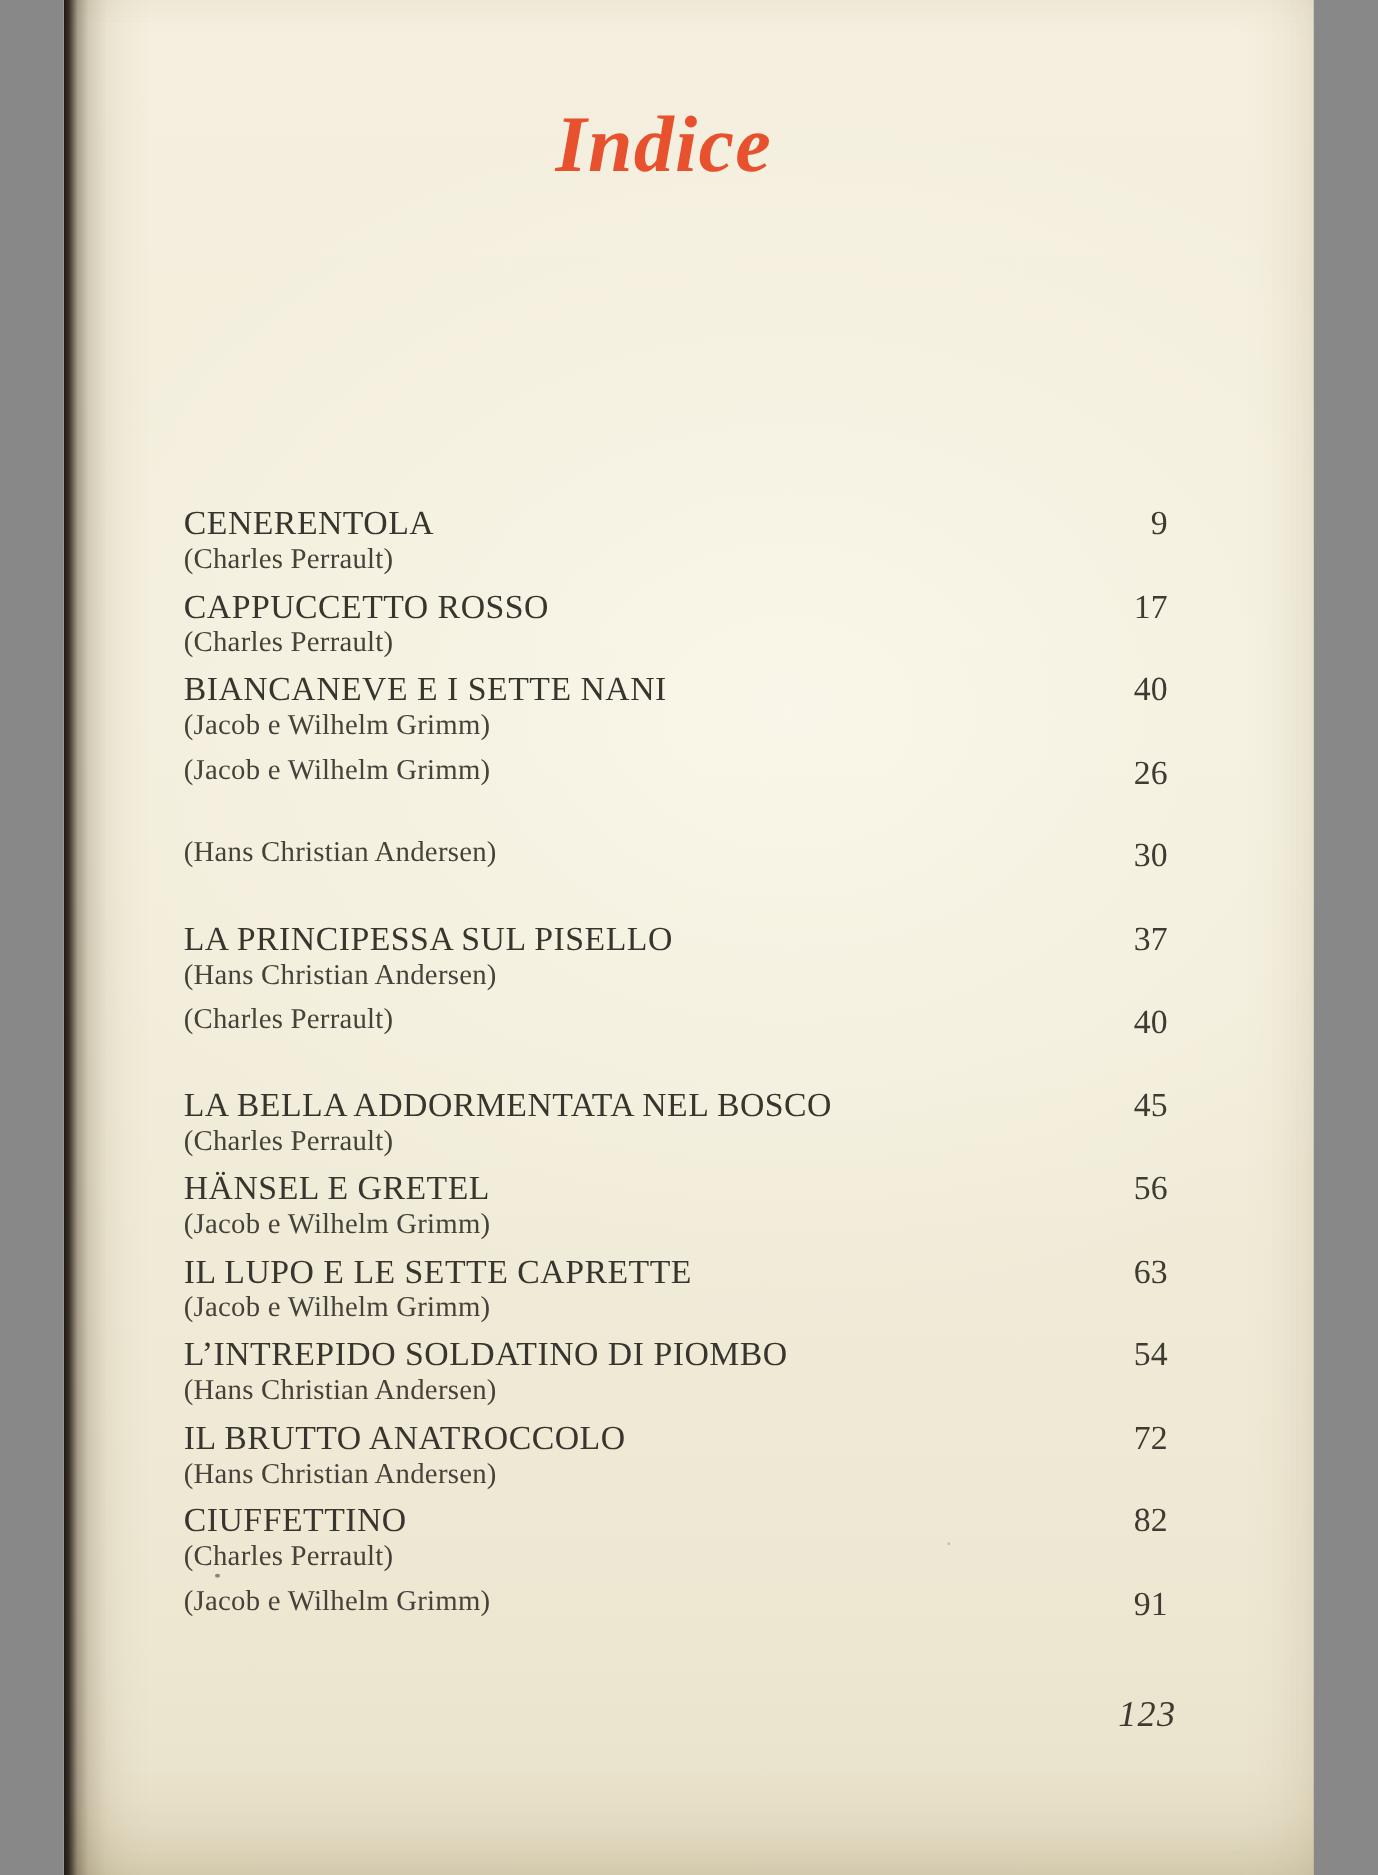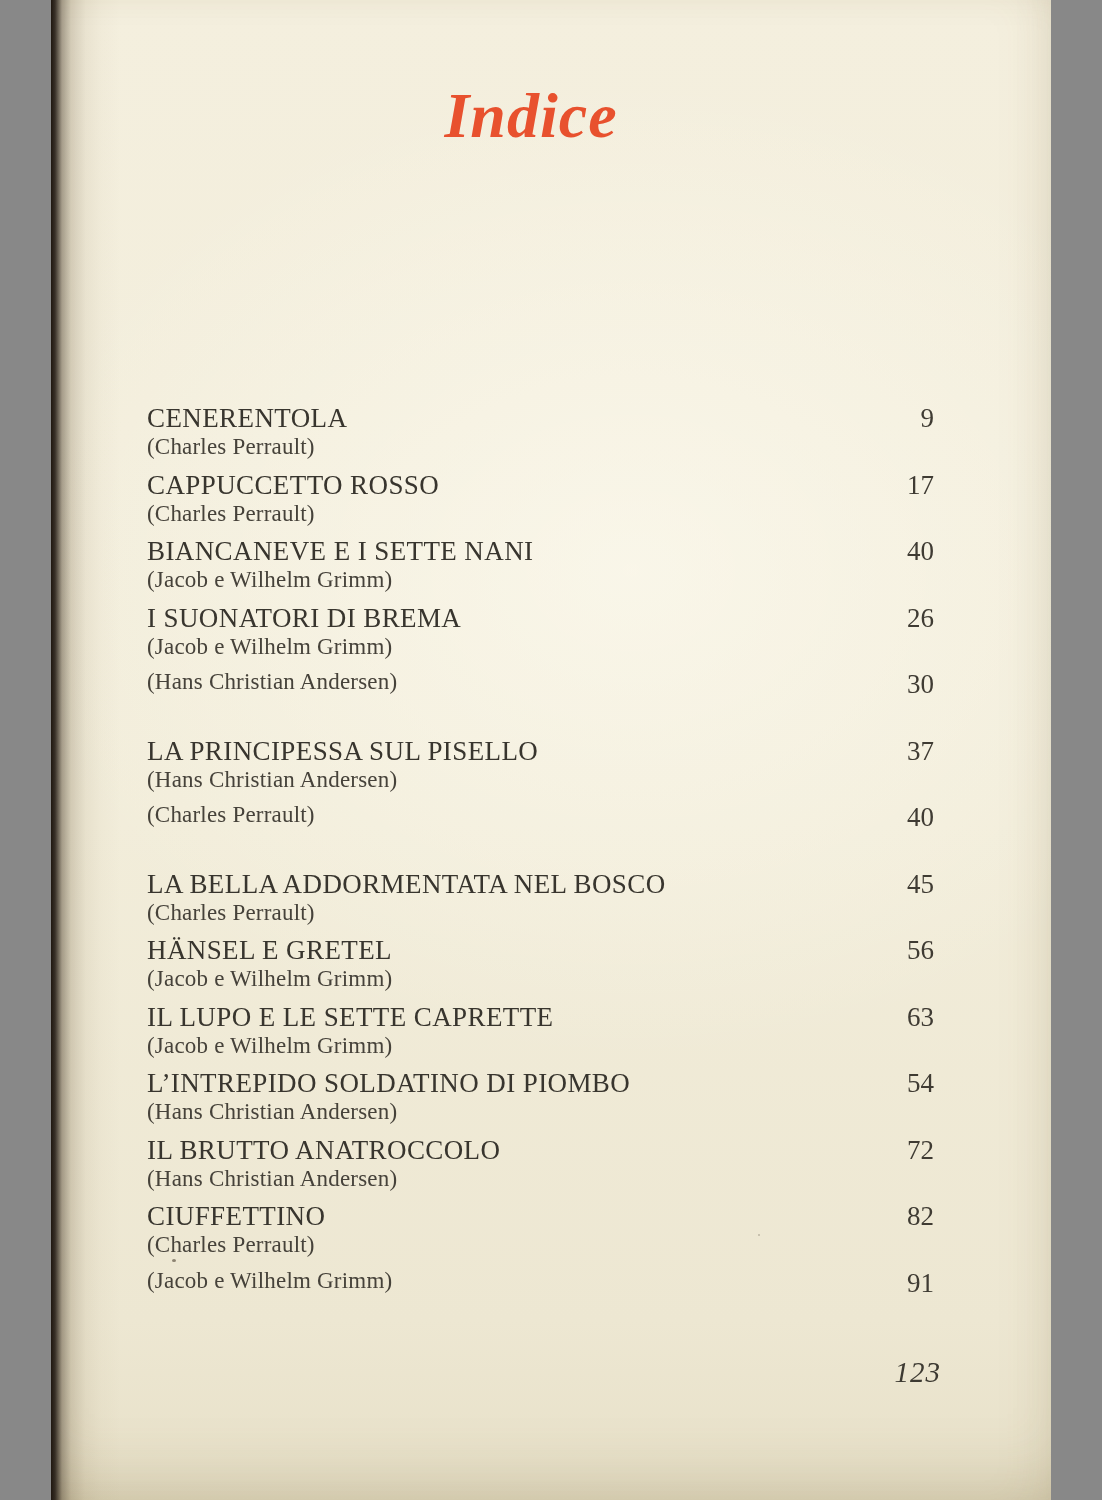--- a/index.html
+++ b/index.html
@@ -141,21 +141,20 @@
       <div class="entry">
         <div class="entry-text">
           <div class="entry-title">BIANCANEVE E I SETTE NANI</div>
           <div class="entry-author">(Jacob e Wilhelm Grimm)</div>
         </div>
         <div class="entry-page">40</div>
       </div>
 
       <div class="entry">
         <div class="entry-text">
-          <div class="entry-title">I SUONATORI DI BREMA</div>
           <div class="entry-author">(Jacob e Wilhelm Grimm)</div>
         </div>
         <div class="entry-page">26</div>
       </div>
 
       <div class="entry">
         <div class="entry-text">
           <div class="entry-author">(Hans Christian Andersen)</div>
         </div>
         <div class="entry-page">30</div>

